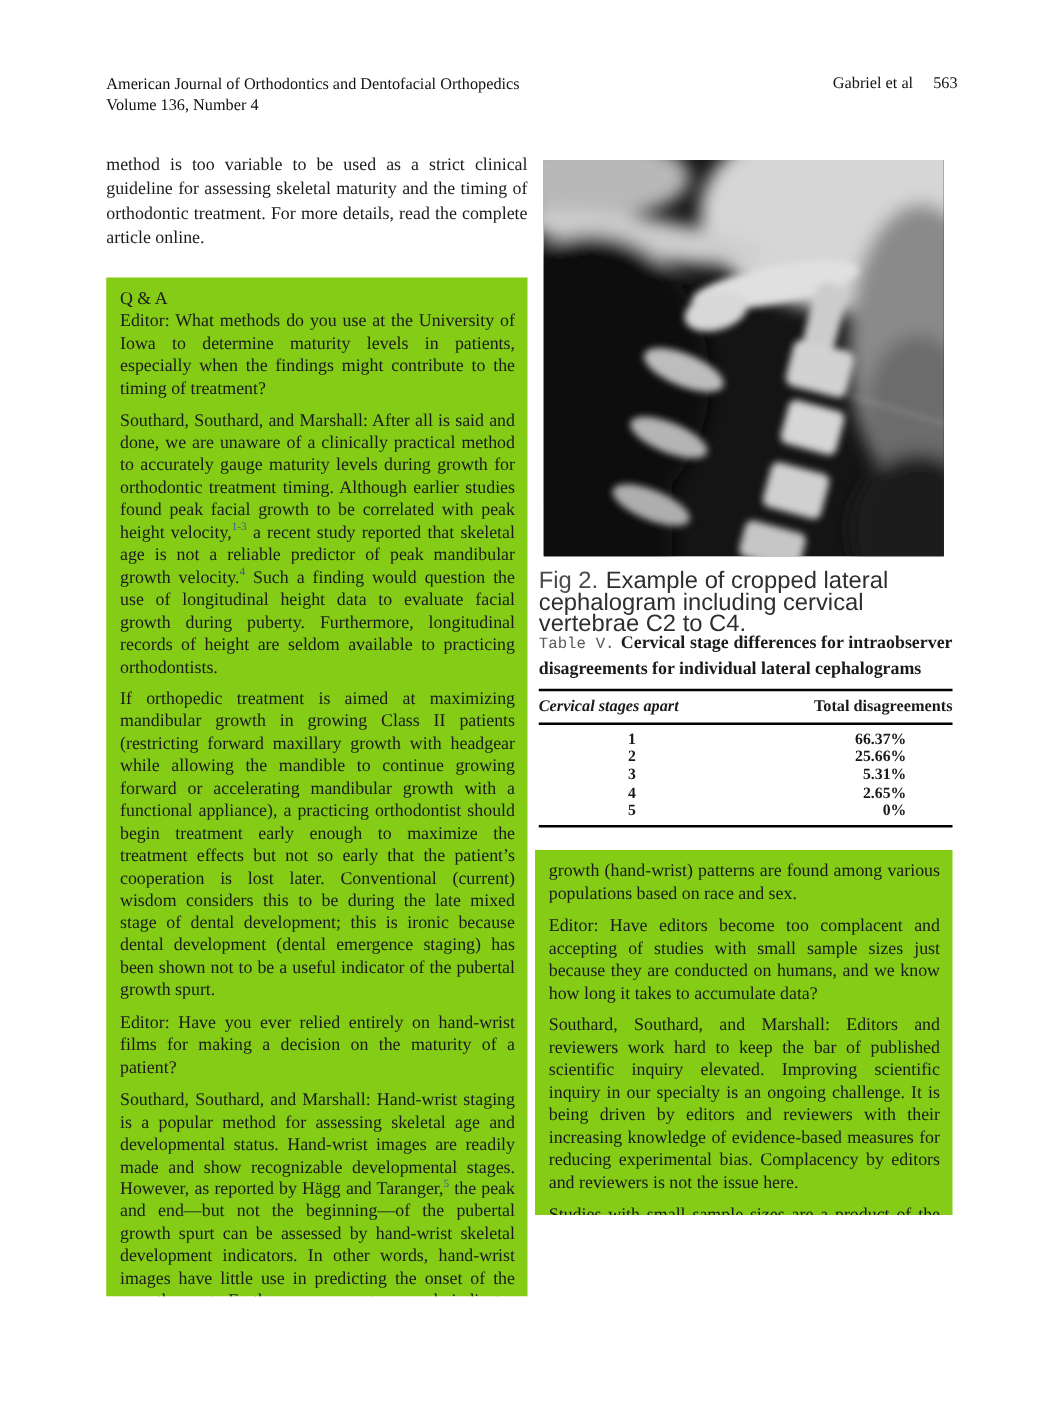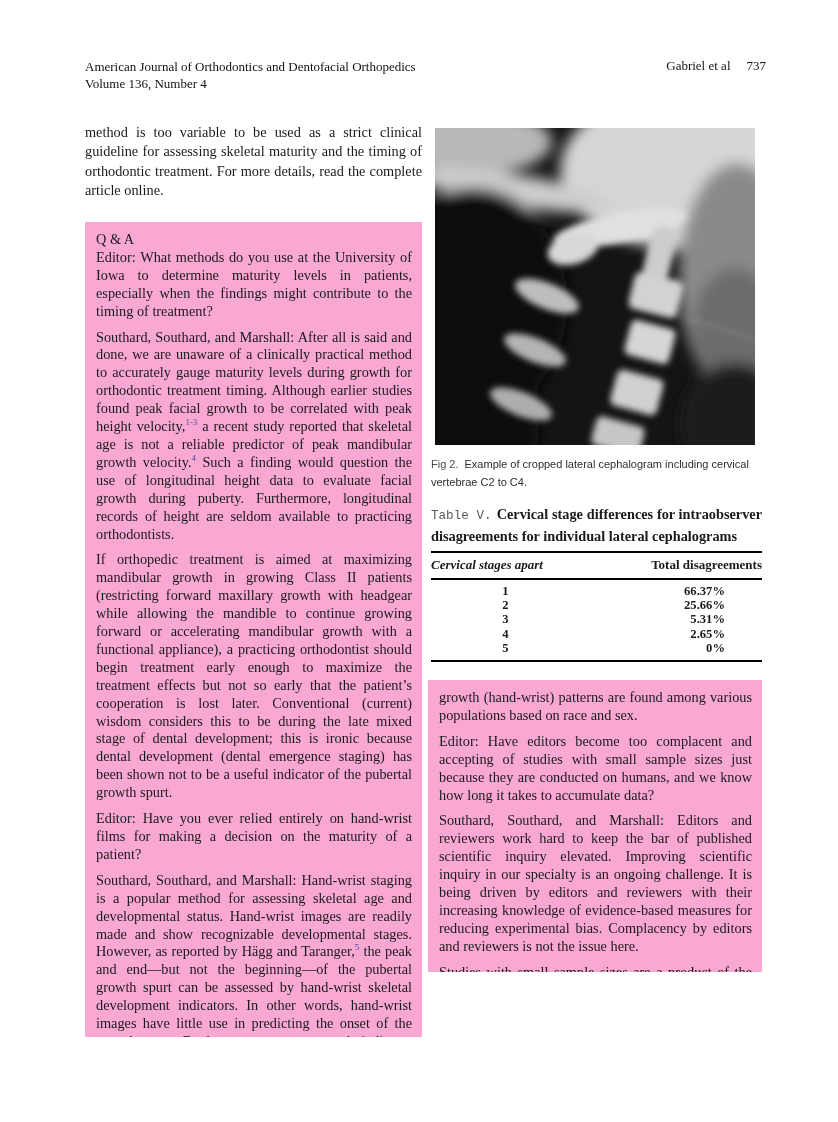--- a/index.html
+++ b/index.html
@@ -11,39 +11,39 @@
   .hdr-left { position:absolute; left:85px; top:58px; font-size:13px; line-height:17px; color:#111; }
   .hdr-right { position:absolute; right:72px; top:58px; font-size:13px; color:#111; }
   .hdr-right .pgnum { margin-left:16px; }
 
   
   .intro {
     position:absolute; left:85px; top:123px; width:337px;
     font-size:14.3px; line-height:19.4px; text-align:justify;
   }
   .qa-box {
-    position:absolute; background:#f9a8d4; box-sizing:border-box;
+    position:absolute; background:#84cc16; box-sizing:border-box;
     padding:9px 10px 0 11px; overflow:hidden;
     font-size:14.3px; line-height:17.9px; text-align:justify;
   }
   .qa-left  { left:85px;  top:222px; width:337px; height:815px; }
   .qa-right { left:428px; top:680px; width:334px; height:292px; }
   .qa-title { margin:0; }
   .qa-p { margin:8px 0 0 0; }
   .qa-p:first-child { margin-top:0; }
   sup.ref { font-size:9px; color:#44549b; line-height:0; letter-spacing:0; }
 
   
   .xray { position:absolute; left:435px; top:128px; width:320px; height:317px; background:#101010; }
   .xray svg { display:block; }
 
   
   .figcap {
     position:absolute; left:431px; top:456px; width:328px;
-    font-family:"Liberation Sans", sans-serif; font-size:11px; line-height:17.6px;
+    font-family:"Liberation Sans", sans-serif; font-size:19px; line-height:17.6px;
     color:#2e2e2e; text-align:left;
   }
   .figlabel { margin-right:6px; color:#4a4a4a; }
 
   
   .tablecap { position:absolute; left:431px; top:505px; width:331px; font-size:14.3px; line-height:19.6px; text-align:justify; }
   .tlabel { font-family:Liberation Mono, monospace; font-size:12.6px; color:#5a5a5a; margin-right:5px; }
   .tcaption { font-weight:bold; }
 
   
@@ -65,21 +65,21 @@
 </head>
 <body>
 
 <div class="page">
 
   <div class="hdr-left">
     <div>American Journal of Orthodontics and Dentofacial Orthopedics</div>
     <div>Volume 136, Number 4</div>
   </div>
   <div class="hdr-right">
-    <span>Gabriel et al</span><span class="pgnum">737</span>
+    <span>Gabriel et al</span><span class="pgnum">563</span>
   </div>
 
   <div class="intro">method is too variable to be used as a strict clinical guideline for assessing skeletal maturity and the timing of orthodontic treatment. For more details, read the complete article online.</div>
 
   <div class="qa-box qa-left">
     <div class="qa-title">Q &amp; A</div>
     <div>
         <p class="qa-p"><span>Editor: What methods do you use at the University of Iowa to determine maturity levels in patients, especially when the findings might contribute to the timing of treatment?</span></p>
         <p class="qa-p"><span>Southard, Southard, and Marshall: After all is said and done, we are unaware of a clinically practical method to accurately gauge maturity levels during growth for orthodontic treatment timing. Although earlier studies found peak facial growth to be correlated with peak height velocity,</span><sup class="ref">1-3</sup><span> a recent study reported that skeletal age is not a reliable predictor of peak mandibular growth velocity.</span><sup class="ref">4</sup><span> Such a finding would question the use of longitudinal height data to evaluate facial growth during puberty. Furthermore, longitudinal records of height are seldom available to practicing orthodontists.</span></p>
         <p class="qa-p"><span>If orthopedic treatment is aimed at maximizing mandibular growth in growing Class II patients (restricting forward maxillary growth with headgear while allowing the mandible to continue growing forward or accelerating mandibular growth with a functional appliance), a practicing orthodontist should begin treatment early enough to maximize the treatment effects but not so early that the patient’s cooperation is lost later. Conventional (current) wisdom considers this to be during the late mixed stage of dental development; this is ironic because dental development (dental emergence staging) has been shown not to be a useful indicator of the pubertal growth spurt.</span></p>

